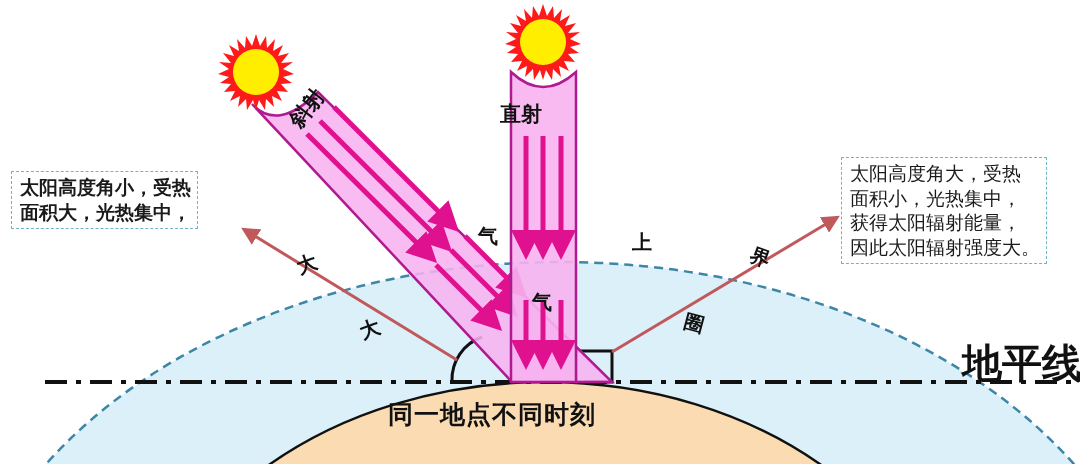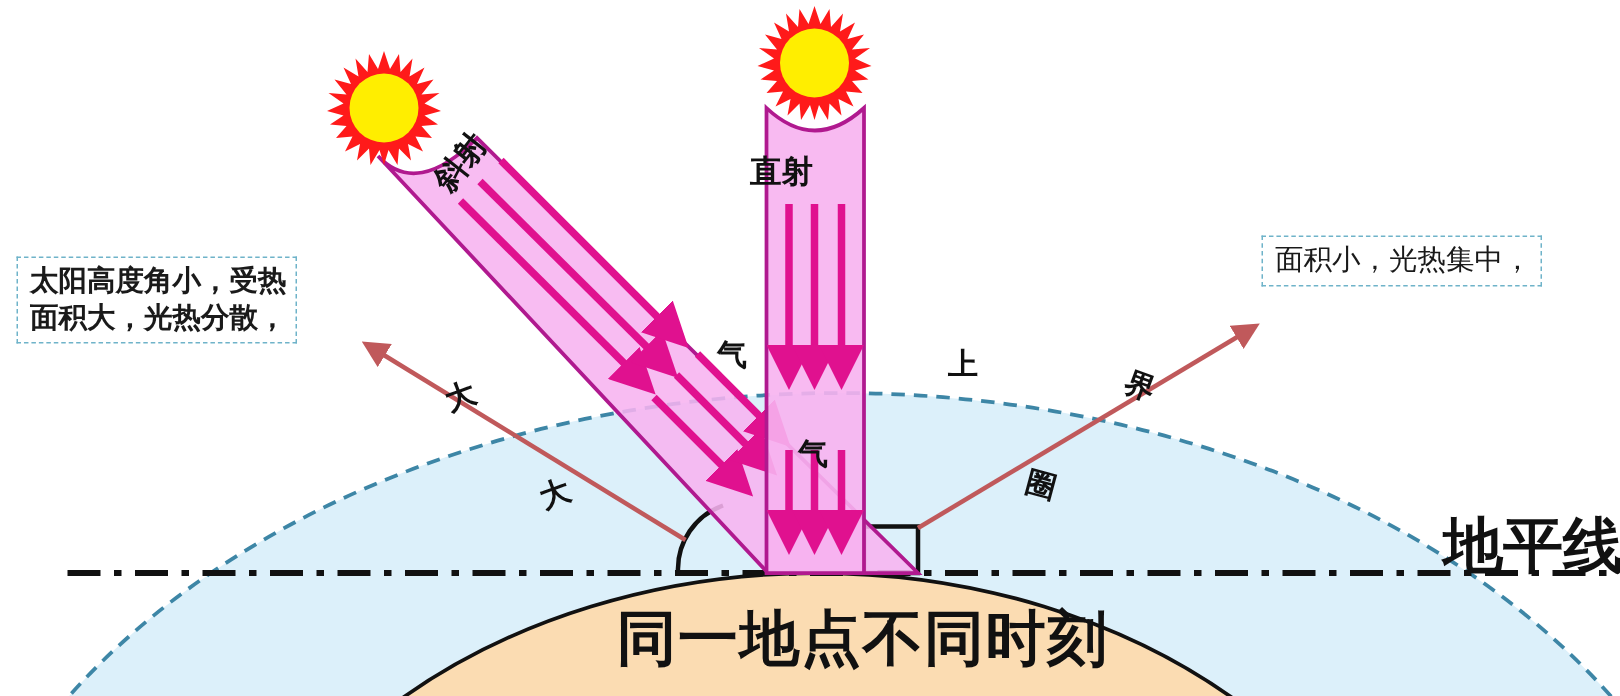--- a/index.html
+++ b/index.html
@@ -19,21 +19,21 @@
     font-family: "DejaVu Sans", sans-serif;
   }
   .note div { display: block; }
   .lbl {
     position: absolute;
     font-weight: bold;
     color: #111111;
     font-family: "DejaVu Sans", sans-serif;
     white-space: nowrap;
   }
-  .ground-title { font-size: 40px; left: 411px; top: 398px; letter-spacing: 1px; }
+  .ground-title { font-size: 25px; left: 388px; top: 398px; letter-spacing: 1px; }
   .horizon-label { font-size: 40px; left: 962px; top: 336px; font-family: Liberation Serif, serif; }
   .atm { font-size: 20px; }
   .beam-label { font-size: 21px; }
 </style>
 </head>
 <body>
 
 <div id="stage">
 
   <svg width="1080" height="464" viewBox="0 0 1080 464">
@@ -106,18 +106,21 @@
   <div class="lbl atm" style="left:750px; top:244px; transform: rotate(20deg);">界</div>
   <div class="lbl atm" style="left:360px; top:316px; transform: rotate(-20deg);">大</div>
   <div class="lbl atm" style="left:532px; top:289px;">气</div>
   <div class="lbl atm" style="left:684px; top:310px; transform: rotate(15deg);">圈</div>
 
   <div class="lbl horizon-label">地平线</div>
   <div class="lbl ground-title">同一地点不同时刻</div>
 
   <div class="note" style="left:11px; top:171px;font-weight:bold;">
     <div>太阳高度角小，受热</div>
-    <div>面积大，光热分散，</div>
+    <div>面积大，光热集中，</div>
   </div>
   <div class="note" style="left:841px; top:157px;">
+    <div>太阳高度角大，受热</div>
     <div>面积小，光热集中，</div>
+    <div>获得太阳辐射能量，</div>
+    <div>因此太阳辐射强度大。</div>
   </div>
 </div>
 
 </body></html>

